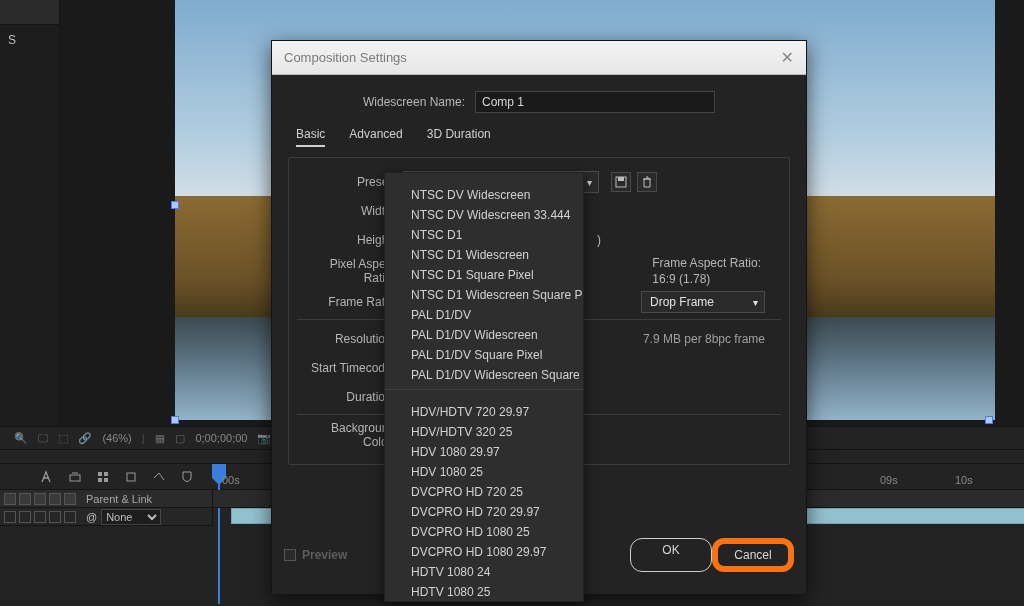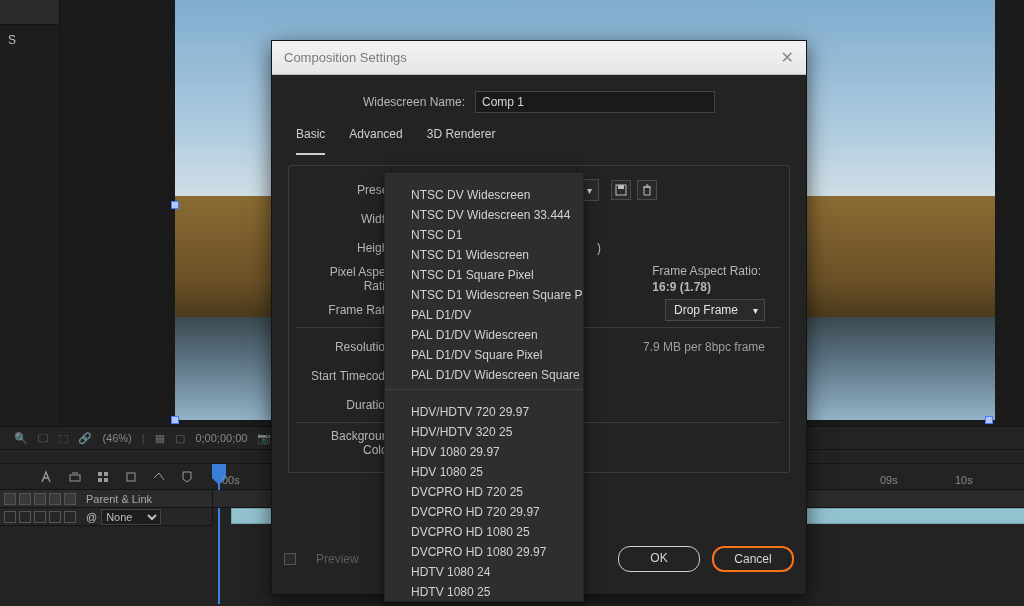--- a/index.html
+++ b/index.html
@@ -266,21 +266,21 @@
   }
   .tabs-row {
     display: flex;
     gap: 24px;
     padding-left: 8px;
     margin-bottom: 10px;
     font-size: 12px;
   }
   .tabs-row .tab {
     color: #cfcfcf;
-    padding-bottom: 12px;
+    padding-bottom: 4px;
     cursor: pointer;
   }
   .tabs-row .tab.active {
     border-bottom: 2px solid #d0d0d0;
   }
 
   .form-section {
     border: 1px solid #3c3c3c;
     border-radius: 2px;
     padding: 8px 8px 12px;
@@ -333,29 +333,29 @@
   }
   .preset-btns svg { display: block; }
 
   .aspect-info {
     margin-left: auto;
     margin-right: 20px;
     text-align: left;
     color: #b6b6b6;
     font-size: 12px;
   }
-  .aspect-info .line2 { margin-top: 2px; font-weight: bold; }
+  .aspect-info .line2 { margin-top: 2px; }
 
   .dropframe-select {
     background: #2a2a2a;
     border: 1px solid #4a4a4a;
     color: #e2e2e2;
     font-size: 12px;
     padding: 3px 18px 3px 8px;
-    width: 100px;
+    width: 124px;
     position: relative;
     cursor: pointer;
     margin-left: auto;
     margin-right: 16px;
   }
   .dropframe-select .chev {
     position: absolute; right: 6px; top: 5px; font-size: 10px;
   }
 
   .res-info {
@@ -377,44 +377,44 @@
     cursor: pointer;
   }
 
   .bottom-row {
     position: absolute;
     left: 12px; right: 12px; bottom: 22px;
     display: flex;
     align-items: center;
   }
   .preview-check {
-    display: flex; align-items: center; gap: 20px;
+    display: flex; align-items: center; gap: 6px;
     color: #5d5d5d;
+    font-weight: bold;
   }
   .preview-check .box {
     width: 12px; height: 12px; border: 1px solid #555; background: #2a2a2a;
   }
   .btn {
-    border: 2px solid #f97316;
+    border: 6px solid #f97316;
     background: transparent;
     color: #d6d6d6;
     padding: 4px 0;
     width: 82px;
     text-align: center;
     border-radius: 12px;
     font-size: 12px;
     cursor: pointer;
   }
   .btn.primary {
     border: 1.5px solid #cfcfcf;
   }
   .btn-row {
     margin-left: auto;
     display: flex;
-    gap: 12px;
   }
 
   
   .preset-dropdown {
     position: absolute;
     left: 384px;
     top: 172px;
     width: 200px;
     background: #2e2e2e;
     border: 1px solid #222;
@@ -564,21 +564,21 @@
 
   <div class="dialog-body">
     <div class="comp-name-row">
       <label>Widescreen Name:</label>
       <input type="text" value="Comp 1" style="">
     </div>
 
     <div class="tabs-row">
       <span class="tab active">Basic</span>
       <span class="tab">Advanced</span>
-      <span class="tab">3D Renderer</span>
+      <span class="tab">3D Duration</span>
     </div>
 
     <div class="form-section">
 
       <div class="form-row">
         <div class="lbl">Preset:</div>
         <div class="preset-select-wrap">
           <div class="preset-select">
             <span>HDTV 1080 29.97</span>
             <span class="chev">▾</span>

